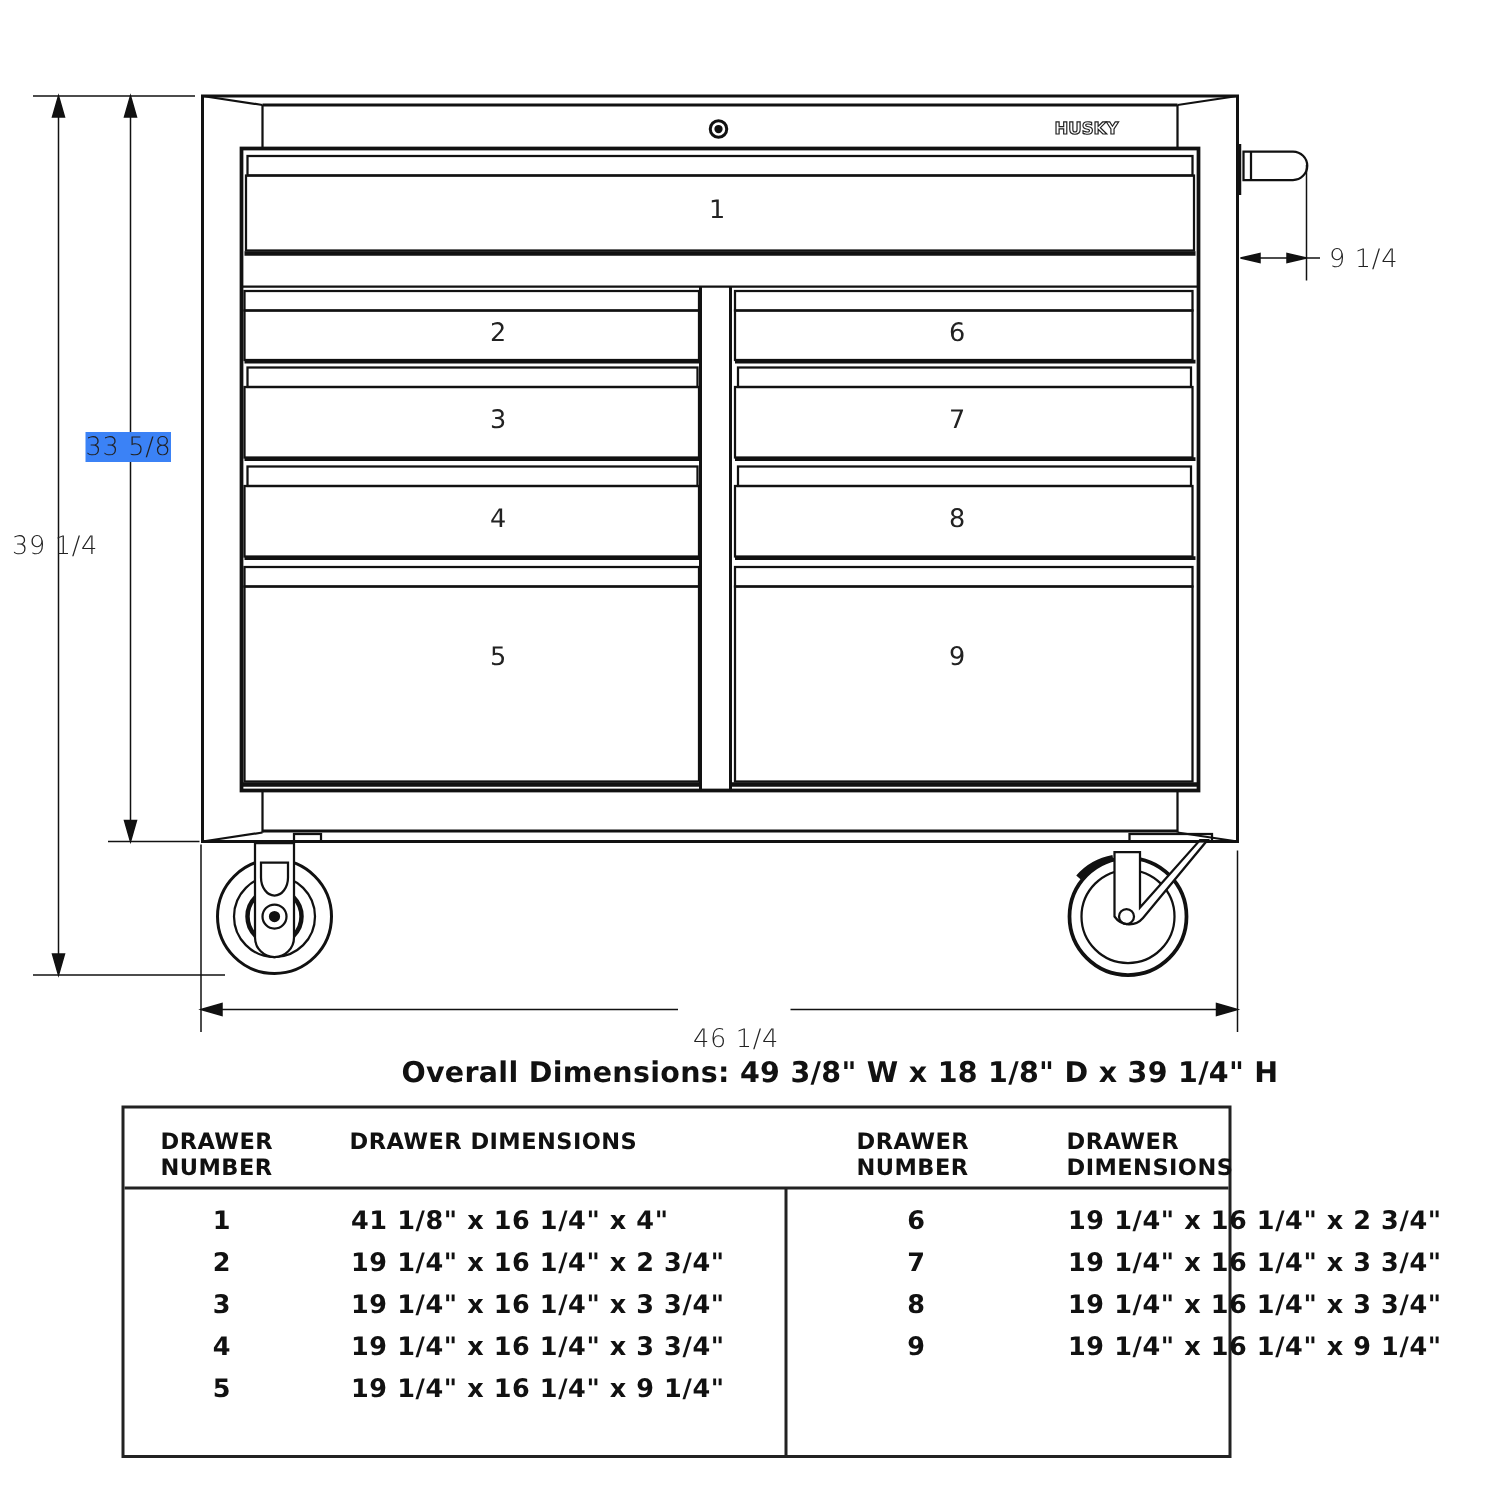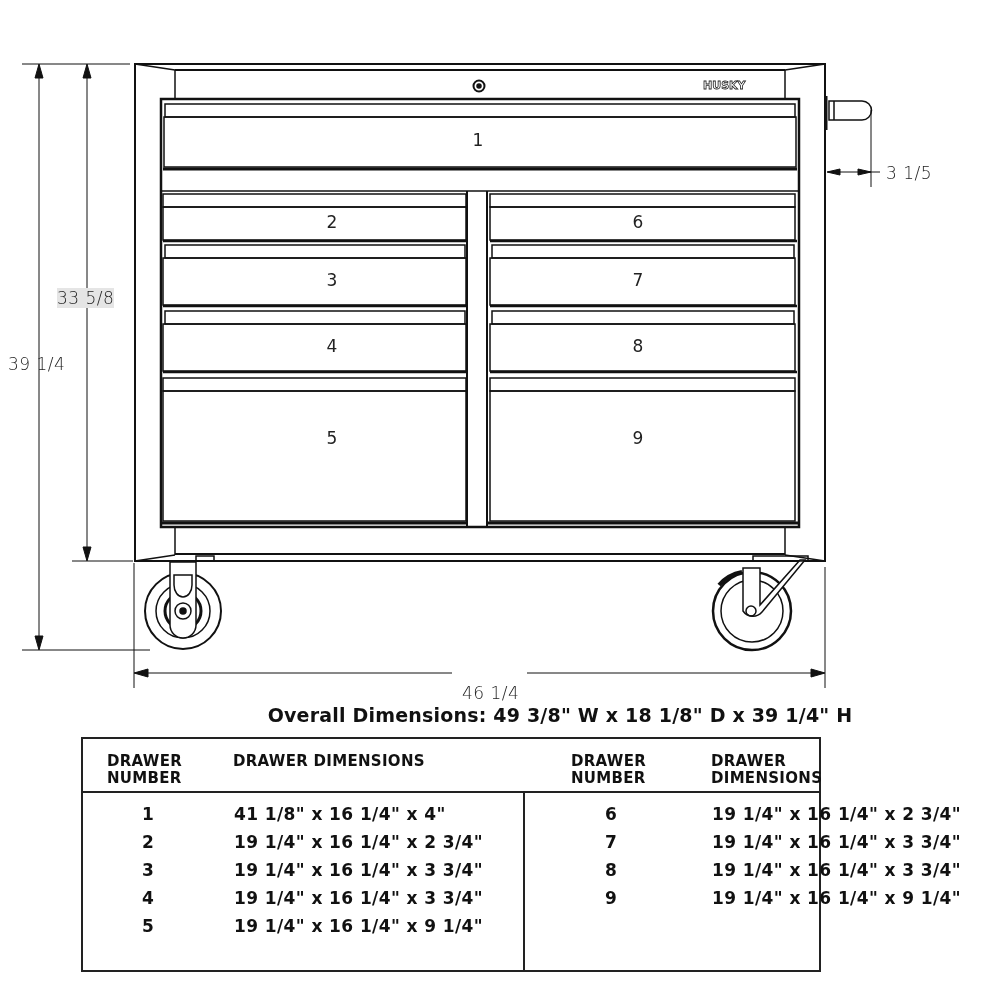--- a/index.html
+++ b/index.html
@@ -142,22 +142,22 @@
     <line x1="871" y1="110" x2="871" y2="187"></line>
     <line x1="828" y1="172" x2="880" y2="172"></line>
     <path d="M840 169 L827 172 L840 175 Z" fill="#111"></path>
     <path d="M858 169 L871 172 L858 175 Z" fill="#111"></path>
   </g>
 </svg>
 
 <div class="brand" style="left:703px;top:79px;">HUSKY</div>
 
 <div class="dimtxt" style="left:8px;top:334px;margin-top:20px;">39 1/4</div>
-<div class="dimtxt" style="left:57px;top:288px;background:#e5e5e5;text-align:right;">33 5/8</div>
-<div class="dimtxt" style="left:886px;top:163px;">3 1/5</div>
+<div class="dimtxt" style="left:57px;top:288px;background:#3b82f6;text-align:right;">33 5/8</div>
+<div class="dimtxt" style="left:886px;top:163px;">9 1/4</div>
 <div class="dimtxt" style="left:462px;top:663px;margin-top:20px;">46 1/4</div>
 
 <div class="drawer-num" style="left:478px;top:140px;">1</div>
 <div class="drawer-num" style="left:332px;top:222px;">2</div>
 <div class="drawer-num" style="left:332px;top:280px;">3</div>
 <div class="drawer-num" style="left:332px;top:346px;">4</div>
 <div class="drawer-num" style="left:332px;top:438px;">5</div>
 <div class="drawer-num" style="left:638px;top:222px;">6</div>
 <div class="drawer-num" style="left:638px;top:280px;">7</div>
 <div class="drawer-num" style="left:638px;top:346px;">8</div>

